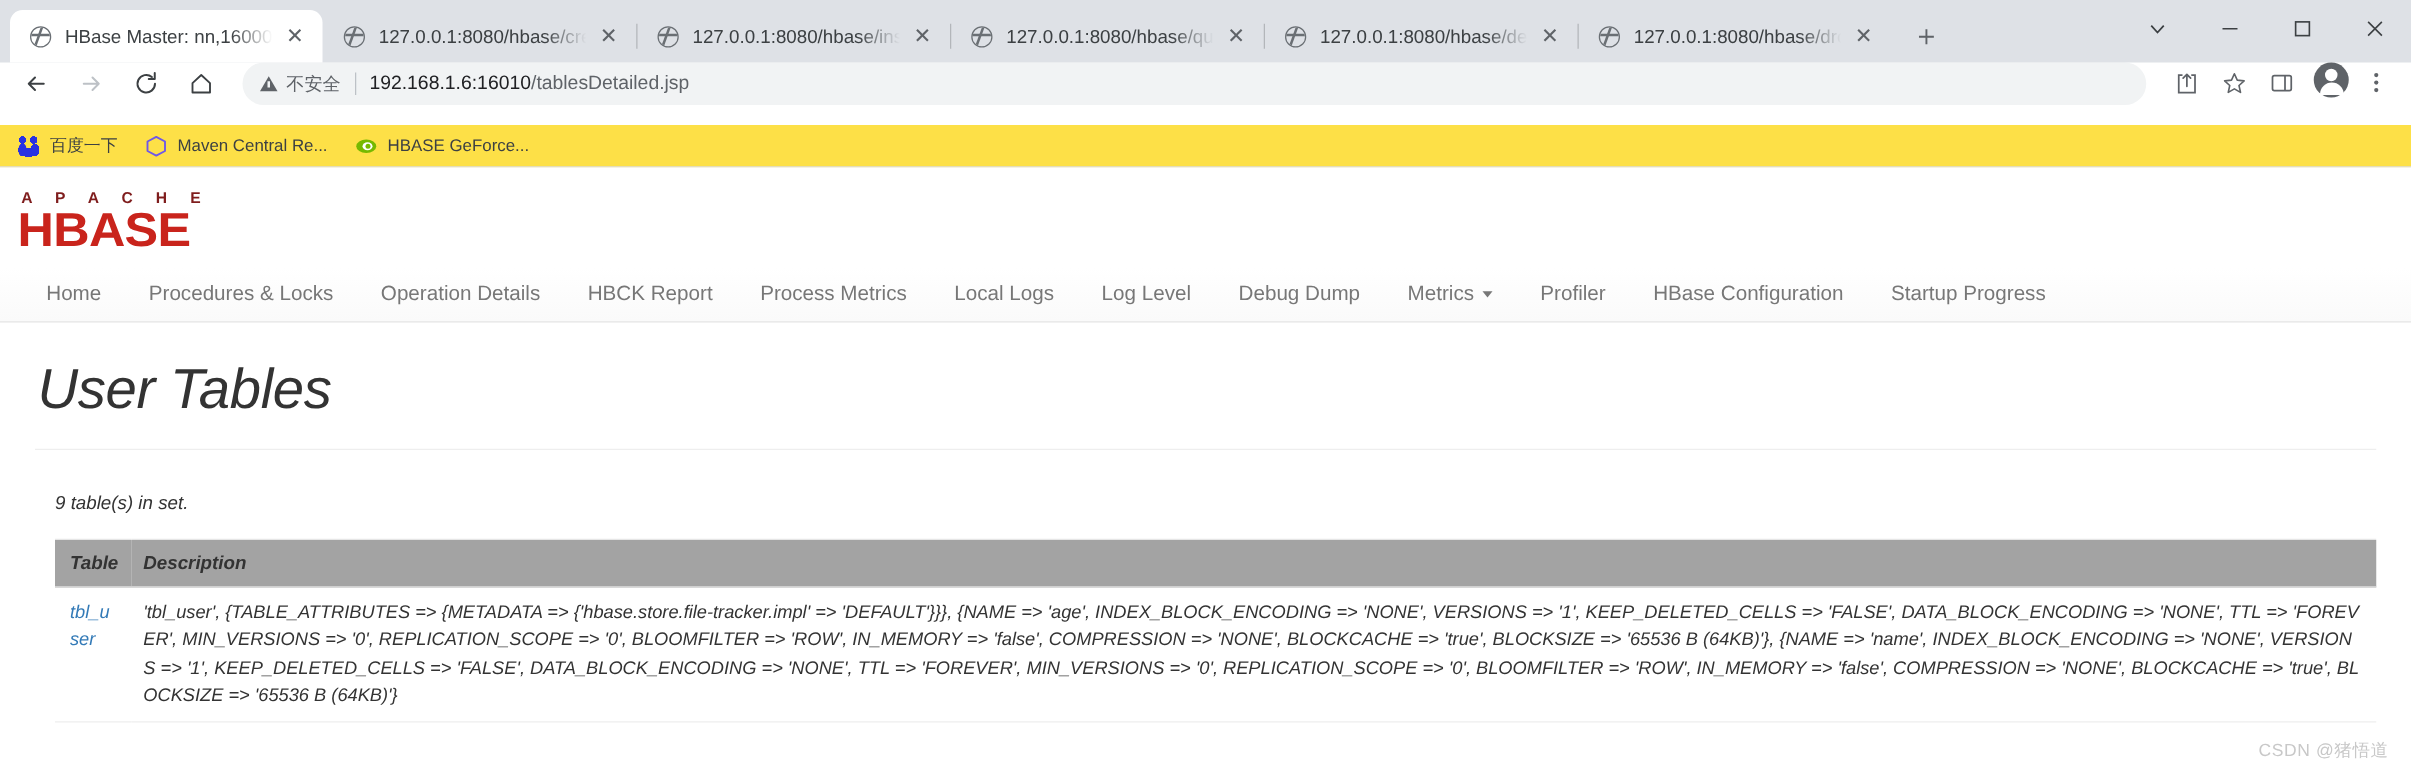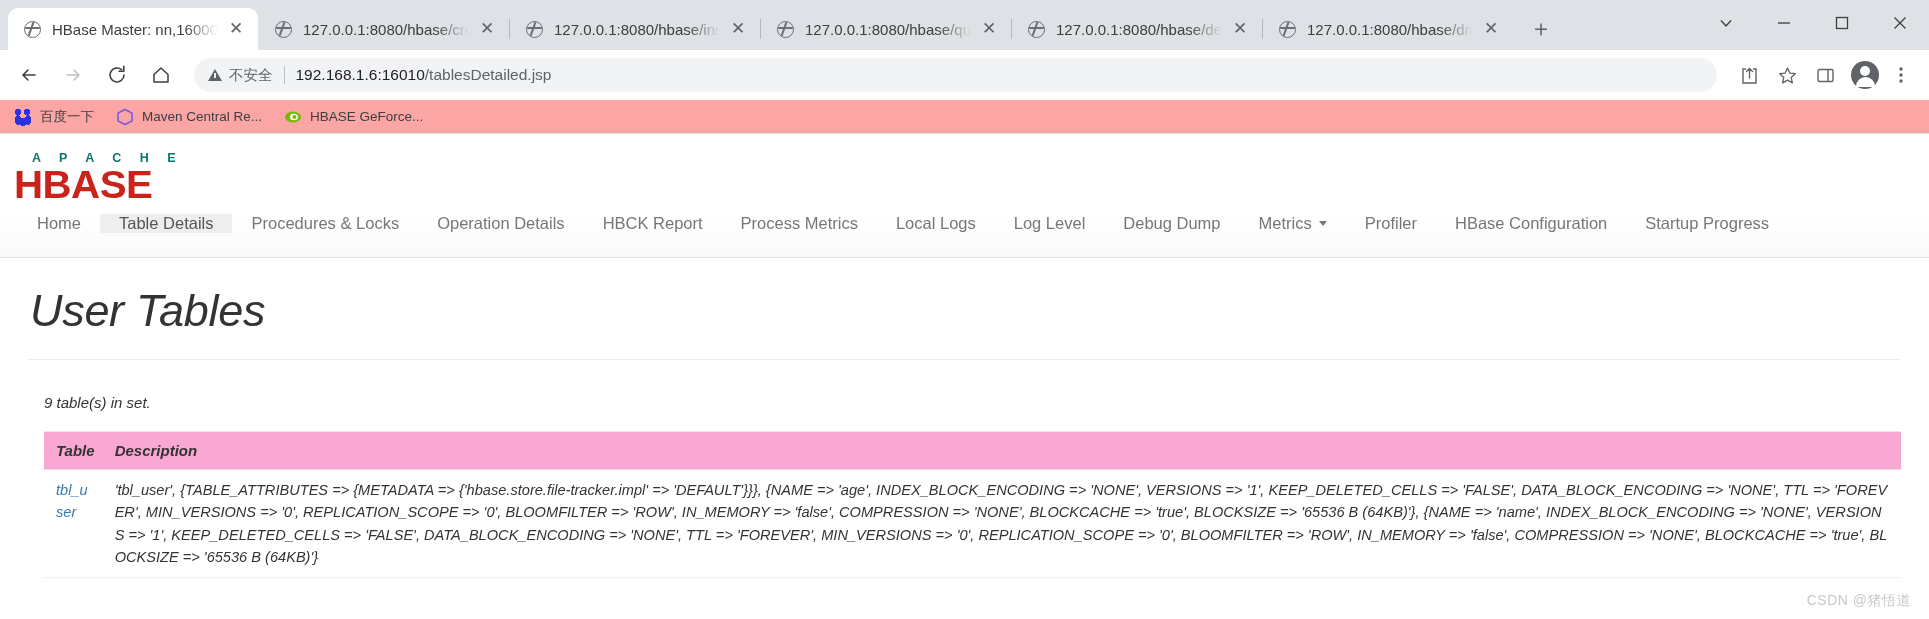--- a/index.html
+++ b/index.html
@@ -111,21 +111,21 @@
     color: #3c4043;
     font-size: 17px;
   }
   .winbtn svg { display:block; }
 
   
   .toolbar {
     height: 50px;
     background: #fff;
     display: flex;
-    align-items: center;
+    align-items: flex-start;
     padding: 0 12px;
   }
   .navbtn {
     width: 34px; height: 34px;
     margin-right: 10px;
     display:flex;align-items:center;justify-content:center;
     color:#5f6368;
   }
   .navbtn.back { color:#3c4043; }
   .navbtn.fwd { color:#bdc1c6; }
@@ -191,21 +191,21 @@
   }
   .avatar-btn::after {
     content:""; position:absolute;
     left:4.5px; bottom:2px; width:19px;height:10px;
     border-radius:10px 10px 0 0; background:#fff;
   }
 
   
   .bookmarks {
     height: 34px;
-    background:#fca5a5;
+    background:#fde047;
     display:flex;
     align-items:center;
     padding: 0 14px;
     border-bottom: 1px solid #dadce0;
     font-size: 13.5px;
     color:#3c4043;
   }
   .bm { display:flex; align-items:center; margin-right: 22px; white-space:nowrap; }
   .bm-ico { width:18px;height:18px;margin-right:8px; flex:0 0 18px; position:relative; }
 
@@ -229,40 +229,40 @@
     height: 488px;
     overflow: hidden;
     position: relative;
   }
 
   .logo-wrap { padding: 18px 0 0 14px; }
   .apache-word {
     font-family: "Liberation Sans", sans-serif;
     font-size: 12.5px;
     letter-spacing: 7.5px;
-    color: #0f766e;
+    color: #7f1d1d;
     font-weight: 700;
     line-height: 1;
-    margin-left: 18px;
+    margin-left: 3px;
   }
   .hbase-word {
     font-family: "Liberation Sans", sans-serif;
     font-size: 38px;
     font-weight: 700;
     color: #c9241c;
     letter-spacing: -0.5px;
     line-height: 1.02;
     margin-top: 1px;
     transform: scaleX(1.06);
     transform-origin: left center;
   }
 
   .navbar {
     display:flex;
-    align-items:flex-start;
+    align-items:center;
     border-bottom: 1px solid #e3e3e3;
     margin-top: 10px;
     padding-left: 18px;
     background: linear-gradient(to bottom,#ffffff,#fafafa);
     height: 44px;
   }
   .navitem {
     display:flex; align-items:center;
     padding: 0 19px;
     font-size: 16.5px;
@@ -308,21 +308,21 @@
     margin-left: 16px;
     margin-top: 20px;
     border-collapse: collapse;
     font-size: 14.6px;
   }
   table.tbl thead th {
     text-align: left;
     font-weight: 700;
     color: #333;
     padding: 10px 10px 10px 10px;
-    background: #f9a8d4;
+    background: #a3a3a3;
     border-top: 1px solid #e6e6e6;
     border-bottom: 1px solid #e0e0e0;
     font-size: 15px;
   }
   table.tbl thead th.col-table { width: 56px; padding-left: 12px; }
   table.tbl tbody td {
     padding: 9px 10px;
     vertical-align: top;
     color: #333;
     line-height: 1.52;
@@ -502,21 +502,20 @@
 
   <div class="page">
 
     <div class="logo-wrap">
       <div class="apache-word">A P A C H E</div>
       <div class="hbase-word">HBASE</div>
     </div>
 
     <div class="navbar">
       <div class="navitem">Home</div>
-      <div class="navitem active">Table Details</div>
       <div class="navitem">Procedures &amp; Locks</div>
       <div class="navitem">Operation Details</div>
       <div class="navitem">HBCK Report</div>
       <div class="navitem">Process Metrics</div>
       <div class="navitem">Local Logs</div>
       <div class="navitem">Log Level</div>
       <div class="navitem">Debug Dump</div>
       <div class="navitem">
         <span>Metrics</span>
         <span class="caret"></span>

